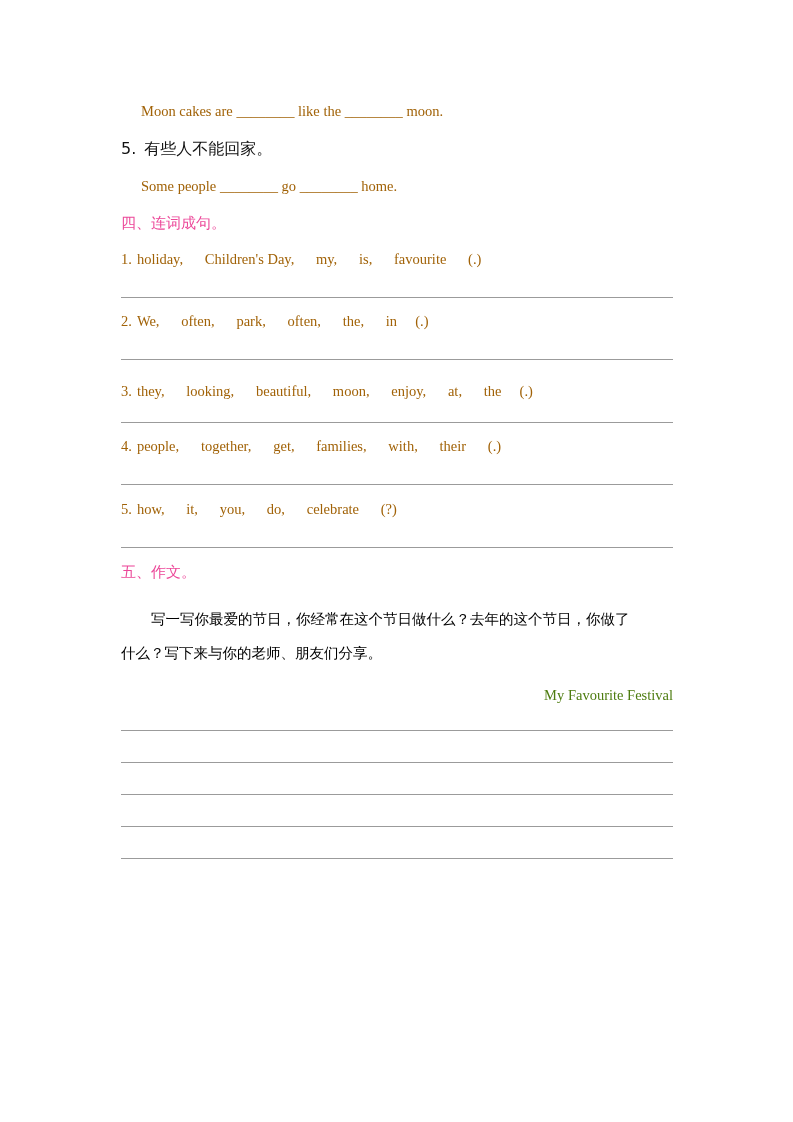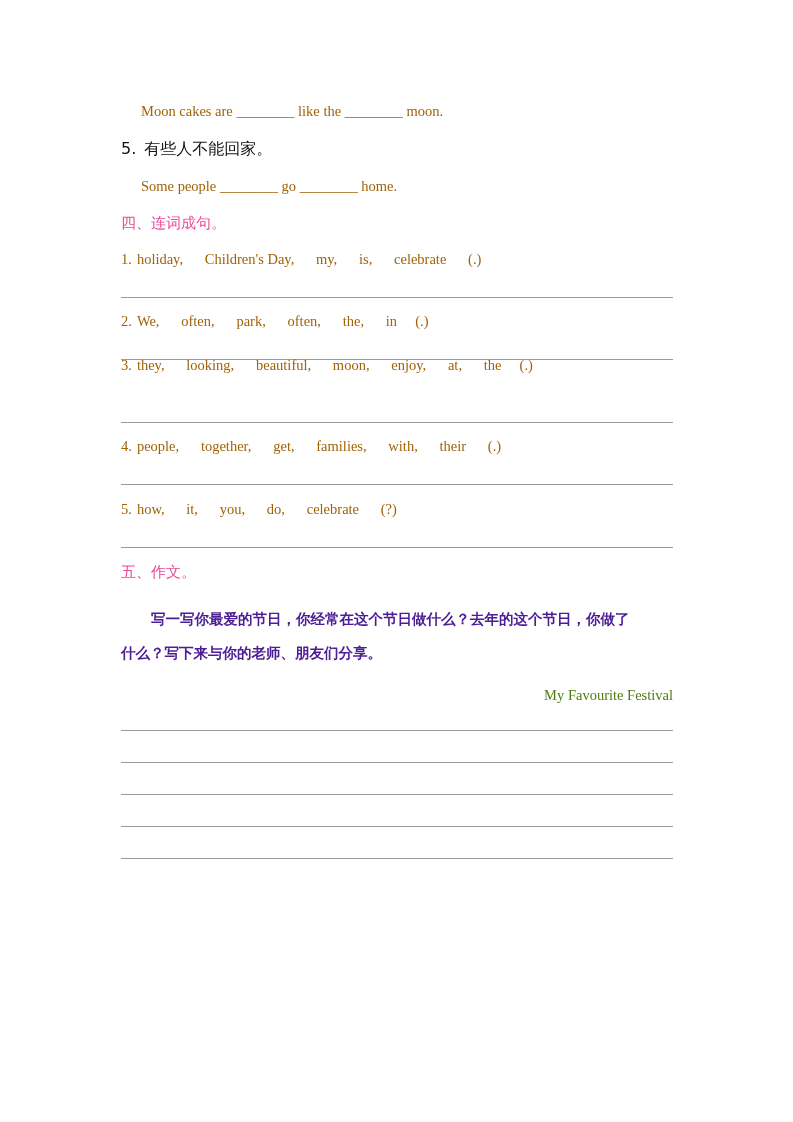--- a/index.html
+++ b/index.html
@@ -70,22 +70,21 @@
   }
 
   
   .essay-prompt {
     position: absolute;
     left: 121px;
     width: 560px;
     font-family: "DejaVu Sans", "Liberation Sans", sans-serif;
     font-size: 14.5px;
     line-height: 34px;
-    color: #4c1d95;
-    font-weight: bold;
+    color: #000000;
   }
   .essay-prompt .p-indent {
     display: inline-block;
     width: 30px;
   }
 
   .essay-title {
     position: absolute;
     left: 121px;
     width: 552px;
@@ -101,27 +100,27 @@
 <div class="page">
 
   <div class="row indent en" style="top:102px;">Moon cakes are ________ like the ________ moon.</div>
 
   <div class="row cn" style="top:139px;"><span>5.</span><span style="display:inline-block;width:8px;"></span><span>有些人不能回家。</span></div>
 
   <div class="row indent en" style="top:177px;">Some people ________ go ________ home.</div>
 
   <div class="row section-heading" style="top:214px;">四、连词成句。</div>
 
-  <div class="row en" style="top:250px;"><span>1.</span><span style="display:inline-block;width:5px;"></span><span>holiday,      Children's Day,      my,      is,      celebrate      (.)</span></div>
+  <div class="row en" style="top:250px;"><span>1.</span><span style="display:inline-block;width:5px;"></span><span>holiday,      Children's Day,      my,      is,      favourite      (.)</span></div>
   <div class="rule" style="top:297px;"></div>
 
   <div class="row en" style="top:312px;"><span>2.</span><span style="display:inline-block;width:5px;"></span><span>We,      often,      park,      often,      the,      in     (.)</span></div>
   <div class="rule" style="top:359px;"></div>
 
-  <div class="row en" style="top:356px;"><span>3.</span><span style="display:inline-block;width:5px;"></span><span>they,      looking,      beautiful,      moon,      enjoy,      at,      the     (.)</span></div>
+  <div class="row en" style="top:382px;"><span>3.</span><span style="display:inline-block;width:5px;"></span><span>they,      looking,      beautiful,      moon,      enjoy,      at,      the     (.)</span></div>
   <div class="rule" style="top:422px;"></div>
 
   <div class="row en" style="top:437px;"><span>4.</span><span style="display:inline-block;width:5px;"></span><span>people,      together,      get,      families,      with,      their      (.)</span></div>
   <div class="rule" style="top:484px;"></div>
 
   <div class="row en" style="top:500px;"><span>5.</span><span style="display:inline-block;width:5px;"></span><span>how,      it,      you,      do,      celebrate      (?)</span></div>
   <div class="rule" style="top:547px;"></div>
 
   <div class="row section-heading" style="top:563px;">五、作文。</div>
 

